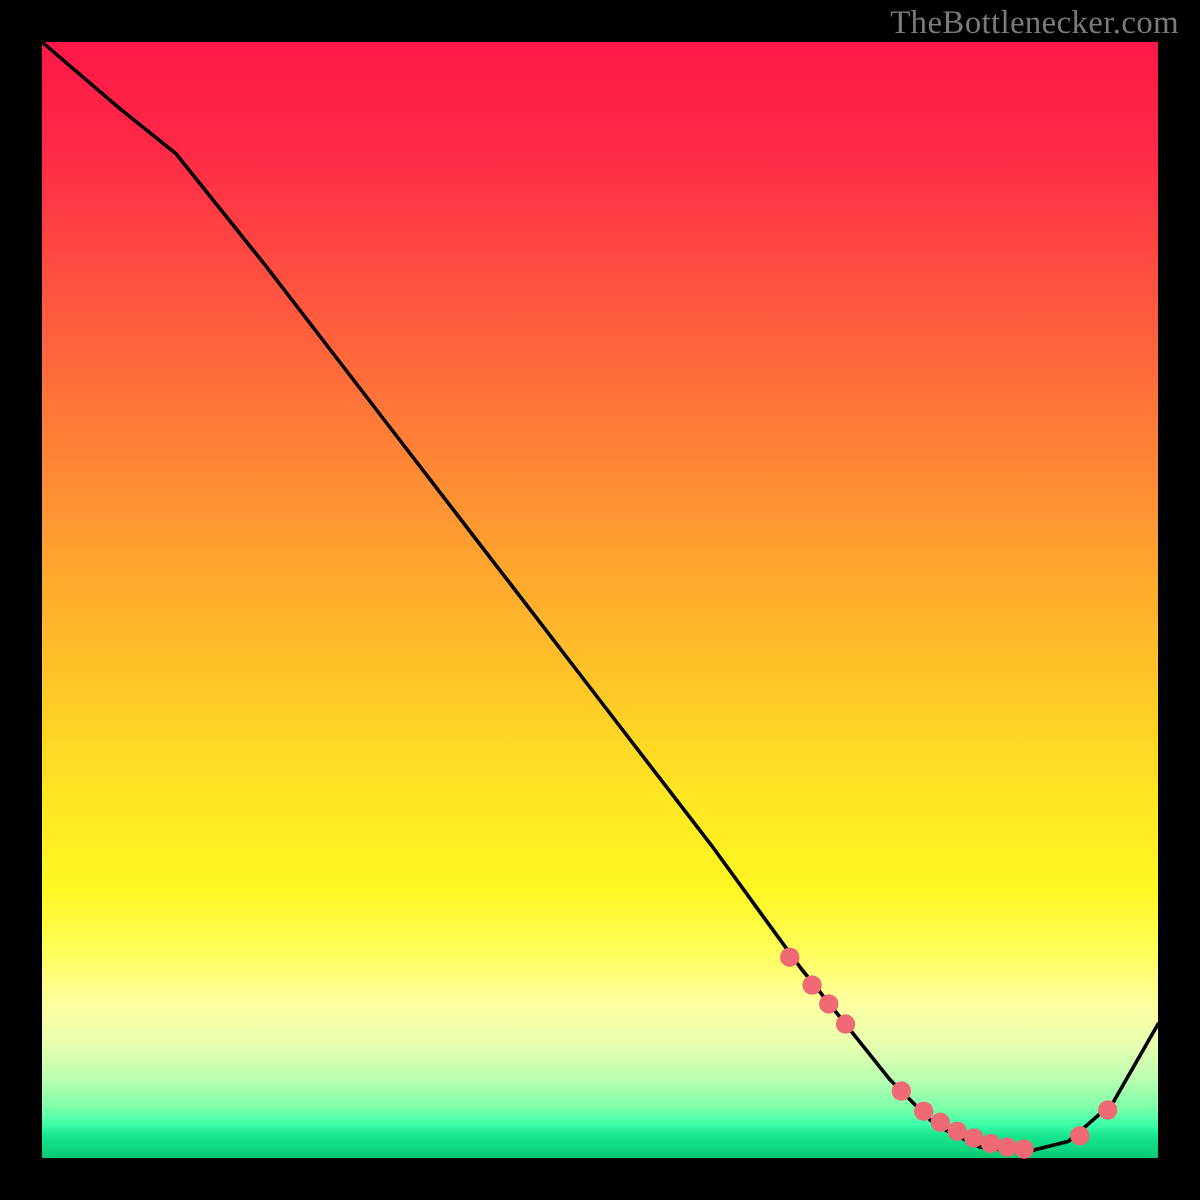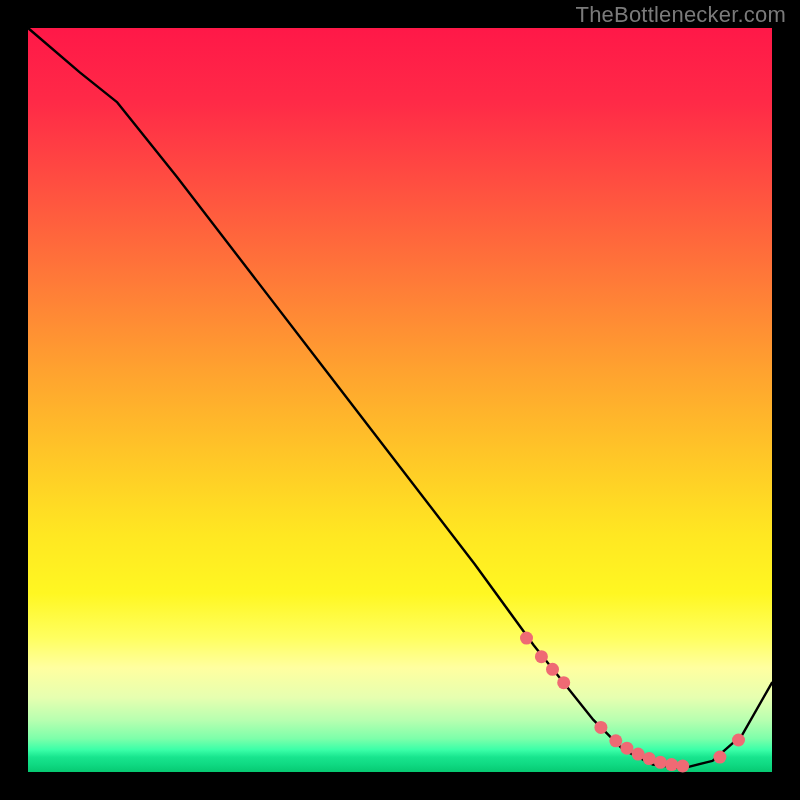--- a/index.html
+++ b/index.html
@@ -9,20 +9,21 @@
     height: 800px;
     background: #000;
     overflow: hidden;
     font-family: -apple-system, BlinkMacSystemFont, "Segoe UI", Arial, sans-serif;
   }
   .outer {
     position: relative;
     width: 800px;
     height: 696px;
     background: #000;
+    font-family: Liberation Serif, serif;
   }
   .watermark {
     position: absolute;
     top: 2px;
     right: 14px;
     color: #7a7a7a;
     font-size: 22px;
     font-weight: 500;
     letter-spacing: 0.2px;
   }

